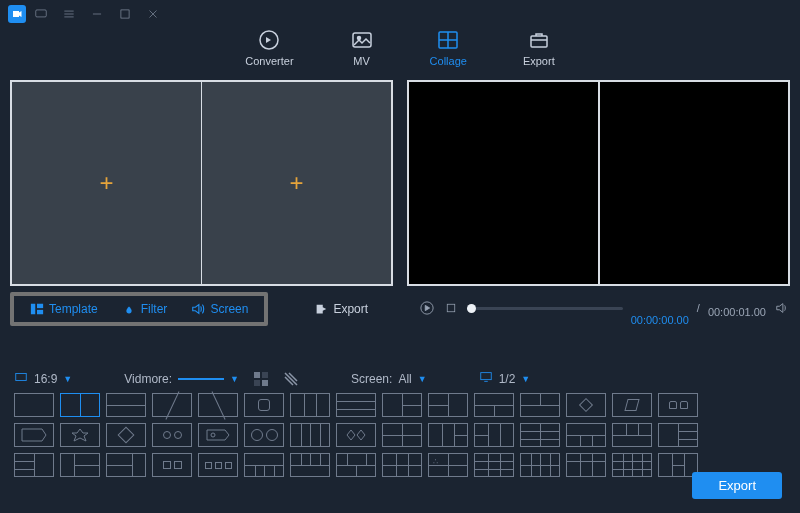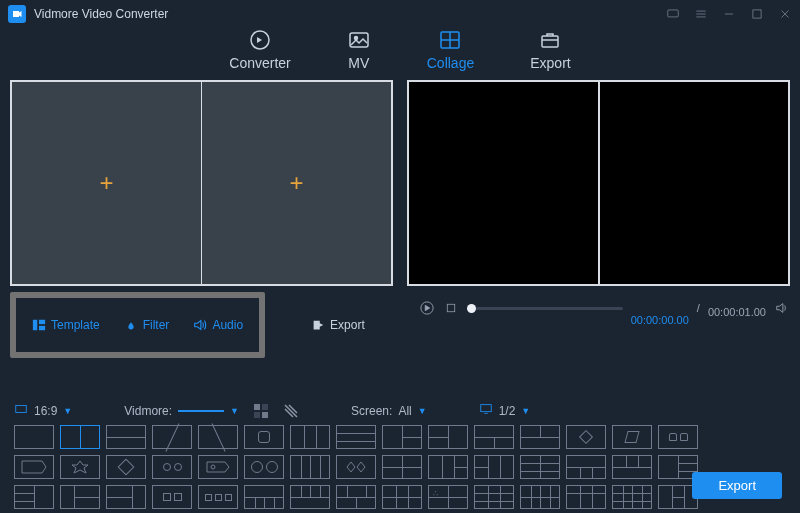--- a/index.html
+++ b/index.html
@@ -32,21 +32,21 @@
   .winbtn svg { width: 14px; height: 14px; stroke: #98a4b6; fill: none; }
 
   
   .mainnav {
     height: 52px;
     display: flex; justify-content: center; gap: 56px;
     align-items: flex-start;
   }
   .navitem {
     display: flex; flex-direction: column; align-items: center; gap: 3px;
-    color: #c8d0dd; font-size: 14px; cursor: pointer;
+    color: #c8d0dd; font-size: 11px; cursor: pointer;
   }
   .navitem.active { color: #1f8ef1; }
   .navicon { width: 24px; height: 24px; display:flex;align-items:center;justify-content:center;}
   .navicon svg { stroke: currentColor; fill: none; stroke-width: 1.5; }
   .navitem.active .navicon svg { stroke:#1f8ef1; }
 
   
   .workspace {
     display: flex; gap: 14px;
     padding: 0 10px;
@@ -69,24 +69,24 @@
     flex: 1; background: #000;
     border: 1px solid #d8dde4;
   }
 
   
   .secbar {
     display: flex; gap: 10px; padding: 6px 10px;
     align-items: center;
   }
   .secgroup {
-    border: 6px solid #737373;
+    border: 4px solid #737373;
     display: flex; align-items: center;
     border-radius: 2px;
-    padding: 16px 4px;
+    padding: 2px 4px;
   }
   .sectab {
     display: flex; align-items: center; gap: 5px;
     padding: 4px 12px; font-size: 12px;
     cursor: pointer;
     color: #1f8ef1;
   }
   .sectab .ticon { width: 14px; height: 14px; display:flex;align-items:center;justify-content:center;}
   .sectab .ticon svg { fill: currentColor; stroke: none; }
   .sectab.mute { color: #c8d0dd; }
@@ -164,21 +164,20 @@
 </style>
 </head>
 <body>
 
 <div class="titlebar">
   <div class="logo">
     <svg viewBox="0 0 24 24">
         <path d="M4 6h12v12H4z M16 9l5-3v12l-5-3z"></path>
       </svg>
   </div>
-  <div class="title">Vidmore Video Converter</div>
   <div class="winctrls">
     <div class="winbtn">
         <svg viewBox="0 0 24 24">
           <rect x="3" y="5" width="18" height="12" rx="2"></rect>
           <path d="M8 11h.01M12 11h.01M16 11h.01"></path>
         </svg>
       </div>
     <div class="winbtn">
         <svg viewBox="0 0 24 24">
           <path d="M4 7h16M4 12h16M4 17h16"></path>
@@ -276,21 +275,21 @@
           </svg>
         </span>
       <span>Filter</span>
     </div>
     <div class="sectab">
       <span class="ticon">
           <svg viewBox="0 0 16 16" width="14" height="14">
             <path d="M2 6h3l4-3v10l-4-3H2zM11 5c1 1 1 5 0 6M13 3c2 2 2 8 0 10" fill="none" stroke="#1f8ef1" stroke-width="1.3"></path>
           </svg>
         </span>
-      <span>Audio</span>
+      <span>Screen</span>
     </div>
   </div>
   <div class="sectab mute exporttab">
     <span class="ticon">
         <svg viewBox="0 0 16 16" width="14" height="14">
           <path d="M3 3h7v10H3zM10 6l4 2-4 2z"></path>
         </svg>
       </span>
     <span>Export</span>
   </div>

